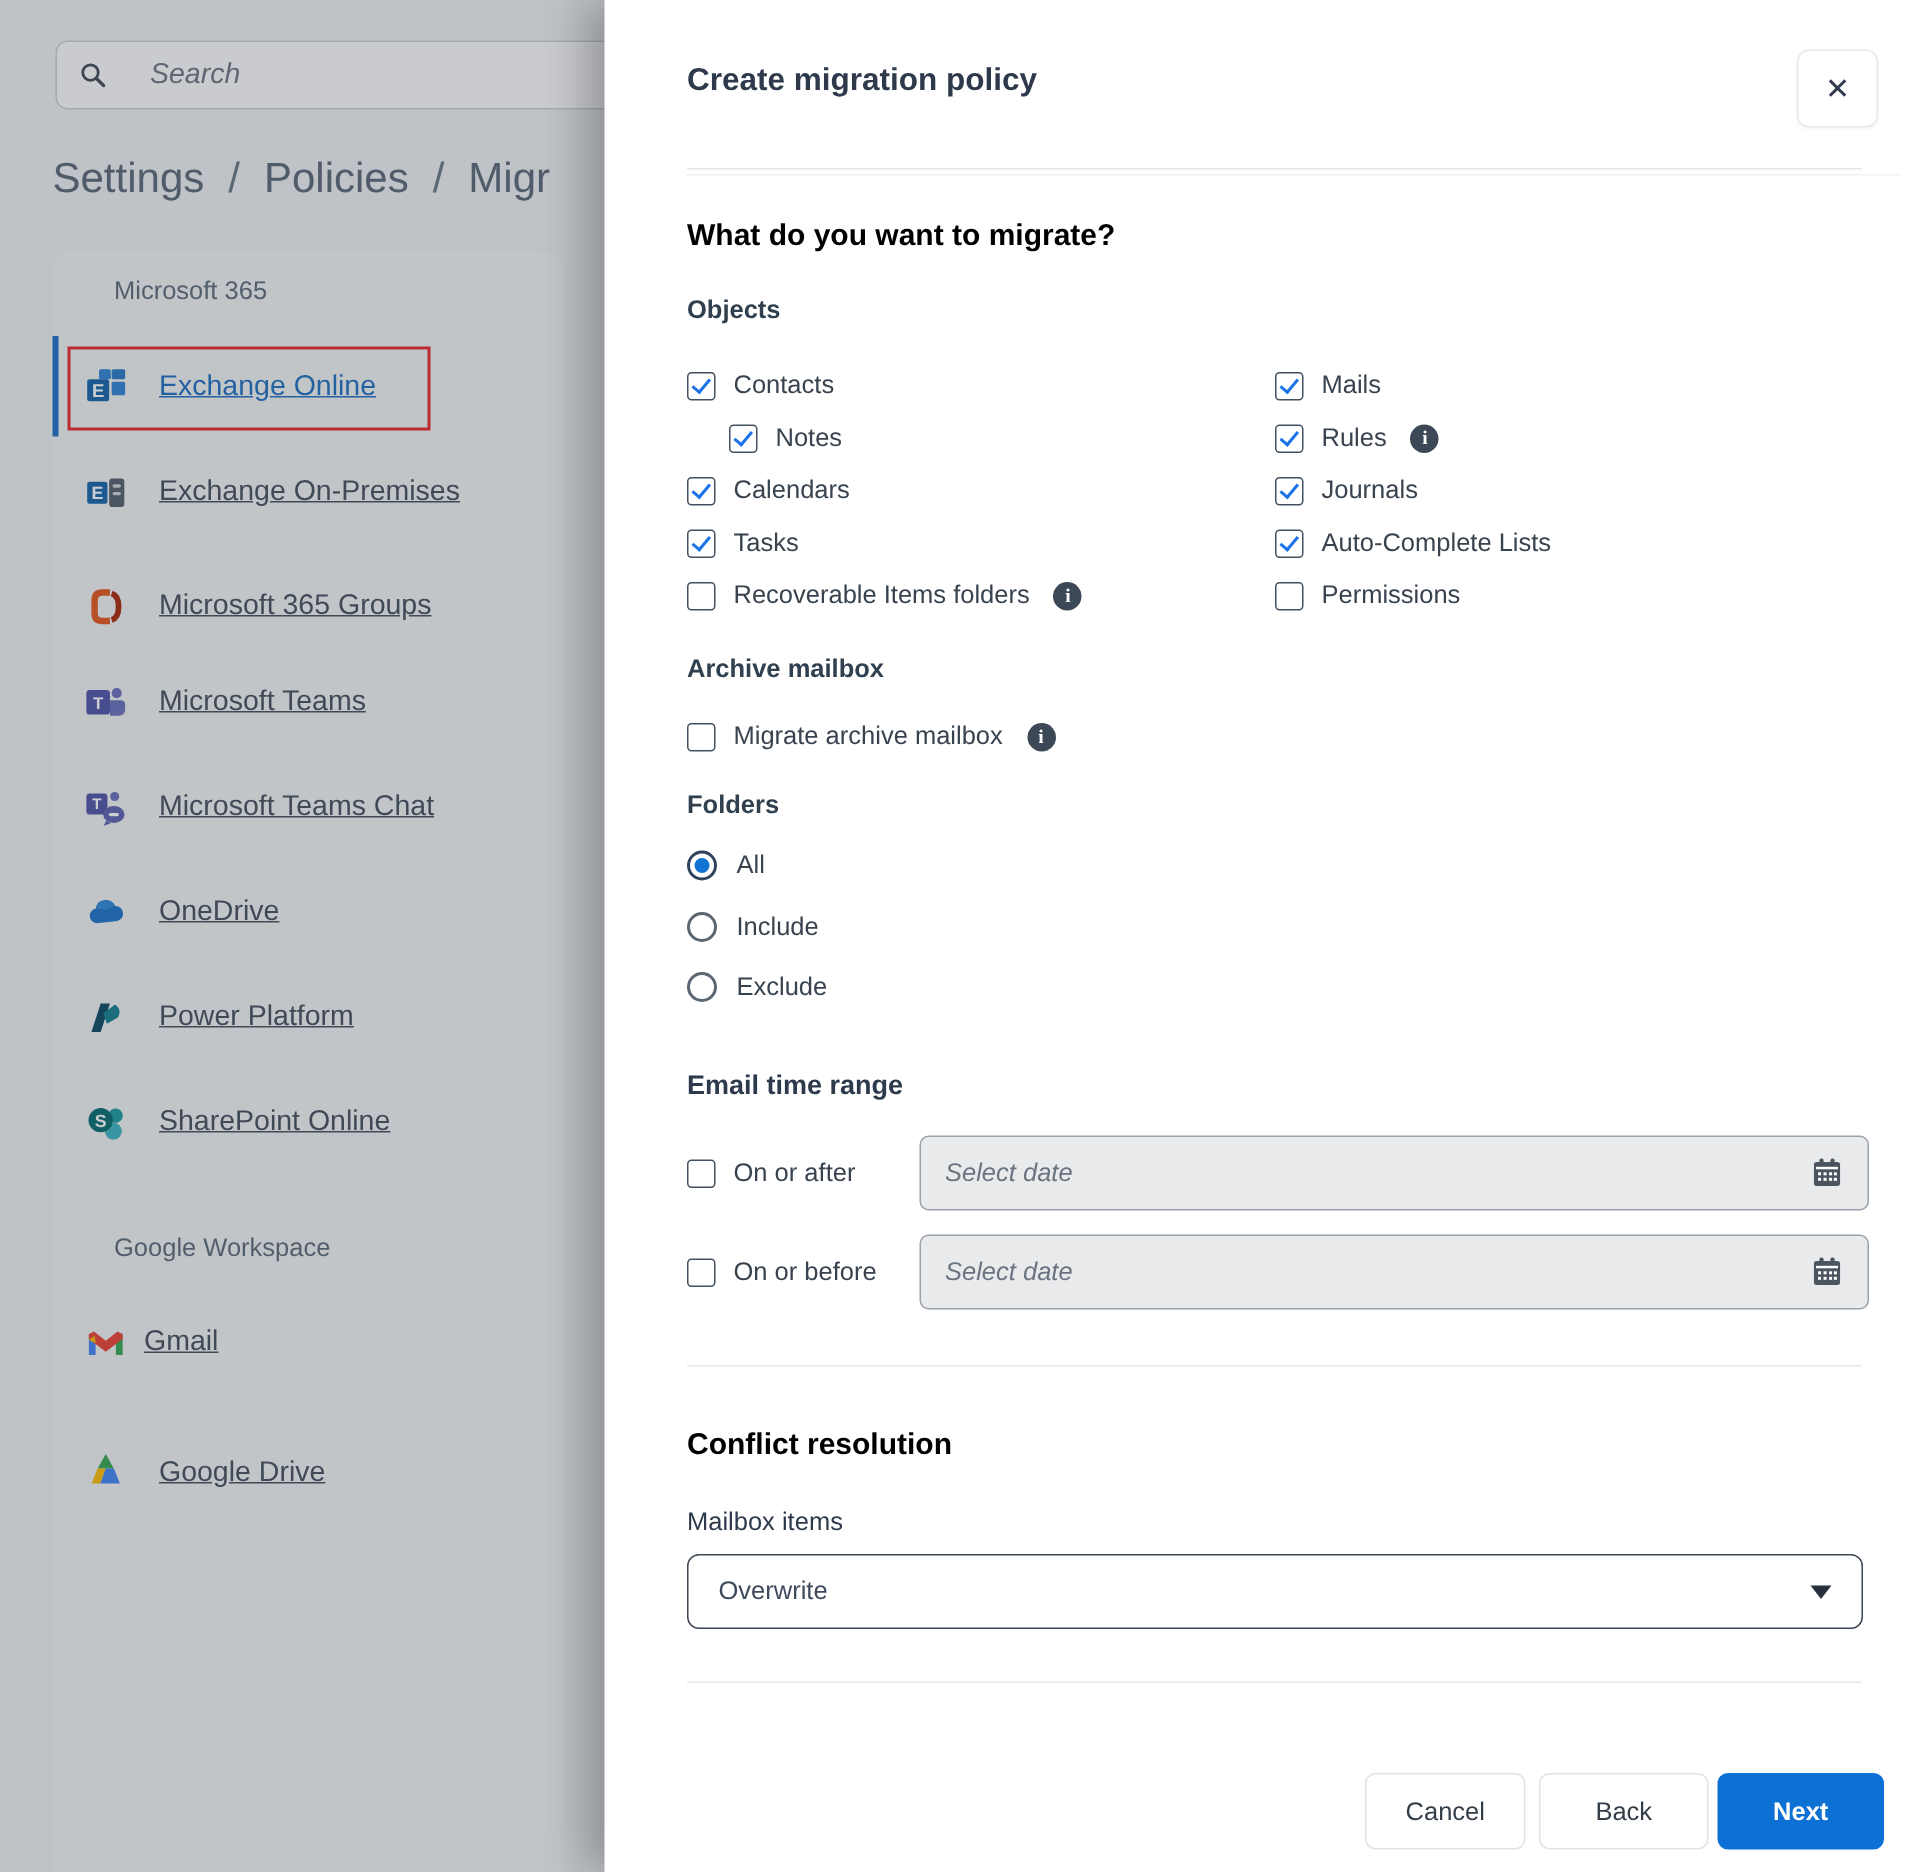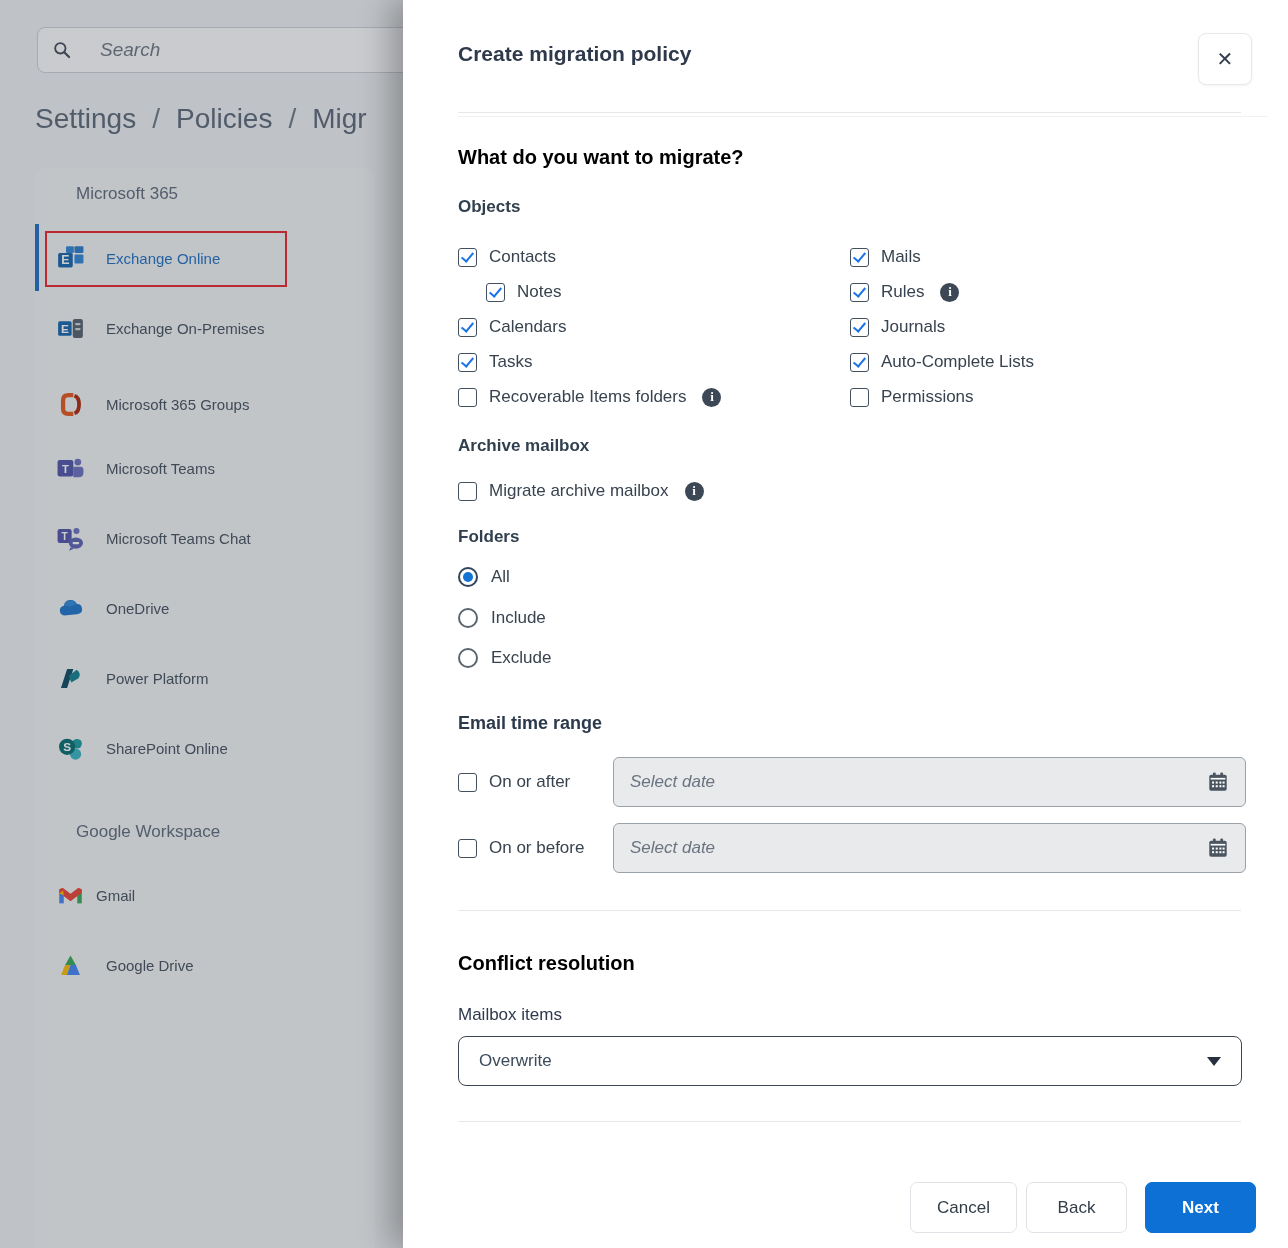--- a/index.html
+++ b/index.html
@@ -22,21 +22,21 @@
 
   .side-card { position:absolute; left:35px; top:168px; width:340px; height:1080px;
     background:#f2f4f5; border-radius:10px 10px 0 0; }
 
   .group-label { position:absolute; left:76px; font-size:17px; color:#5d6b7a; }
 
   .side-item { position:absolute; left:35px; width:340px; height:56px;
     display:flex; align-items:center; padding-left:22px; gap:22px; cursor:pointer; }
   .side-item .icon { width:27px; height:27px; flex:0 0 27px; display:flex; }
   .side-item .icon svg { width:100%; height:100%; }
-  .side-label { font-size:15px; color:#44505e; white-space:nowrap; }
+  .side-label { font-size:19px; color:#44505e; white-space:nowrap;text-decoration:underline; }
   .side-label.active { color:#1f6fc0; }
 
   .active-bar { position:absolute; left:35px; top:224px; width:4px; height:67px; background:#1f6fc5; }
   .active-outline { position:absolute; left:45px; top:231px; width:242px; height:56px;
     border:2px solid #e8262d; }
 
   
   .overlay { position:absolute; inset:0; background:rgba(50,57,66,0.25); z-index:5; }
 
   
@@ -93,21 +93,21 @@
     padding:0 20px; cursor:pointer; }
   .select-value { flex:1; font-size:17px; color:#3d4a5c; }
   .caret { width:0; height:0; border-left:7px solid transparent; border-right:7px solid transparent;
     border-top:9px solid #27303c; }
 
   
   .btn { position:absolute; top:1182px; height:51px; border-radius:7px; font-size:17px;
     font-family:inherit; cursor:pointer; display:flex; align-items:center; justify-content:center; }
   .btn.ghost { background:#fff; border:1px solid #dfe3e8; color:#333d48; }
   .btn.cancel { left:507px; width:107px; }
-  .btn.back { left:623px; width:101px; }
+  .btn.back { left:623px; width:113px; }
   .btn.primary { left:742px; width:111px; background:#0d70d4; border:1px solid #0d70d4;
     color:#fff; font-weight:600; }
 </style>
 </head>
 <body>
 
 <div class="page">
 
   <div class="search-bar">
     <svg class="sicon" width="20" height="20" viewBox="0 0 24 24">
@@ -234,21 +234,21 @@
       <svg viewBox="0 0 24 24">
         <polygon points="2,19 2,7 6,7 6,19" fill="#4285f4"></polygon>
         <polygon points="18,19 18,7 22,7 22,19" fill="#34a853"></polygon>
         <polygon points="2,9.5 2,6.5 5,5 12,10.5 19,5 22,6.5 22,9.5 12,17" fill="#ea4335"></polygon>
         <polygon points="2,10 5.5,7.5 6,12" fill="#fbbc04"></polygon>
       </svg>
     </span>
     <span class="side-label">Gmail</span>
   </div>
 
-  <div class="side-item" style="top:937px;">
+  <div class="side-item" style="top:937px;align-items:flex-end;">
     <span class="icon">
       <svg viewBox="0 0 24 24">
         <polygon points="12,3 16.8,11.5 7.2,11.5" fill="#34a853"></polygon>
         <polygon points="7.2,11.5 12,11.5 8.8,20.5 3.6,20.5" fill="#fbbc04"></polygon>
         <polygon points="12,11.5 16.8,11.5 20.4,20.5 8.8,20.5" fill="#4285f4"></polygon>
       </svg>
     </span>
     <span class="side-label">Google Drive</span>
   </div>
 

